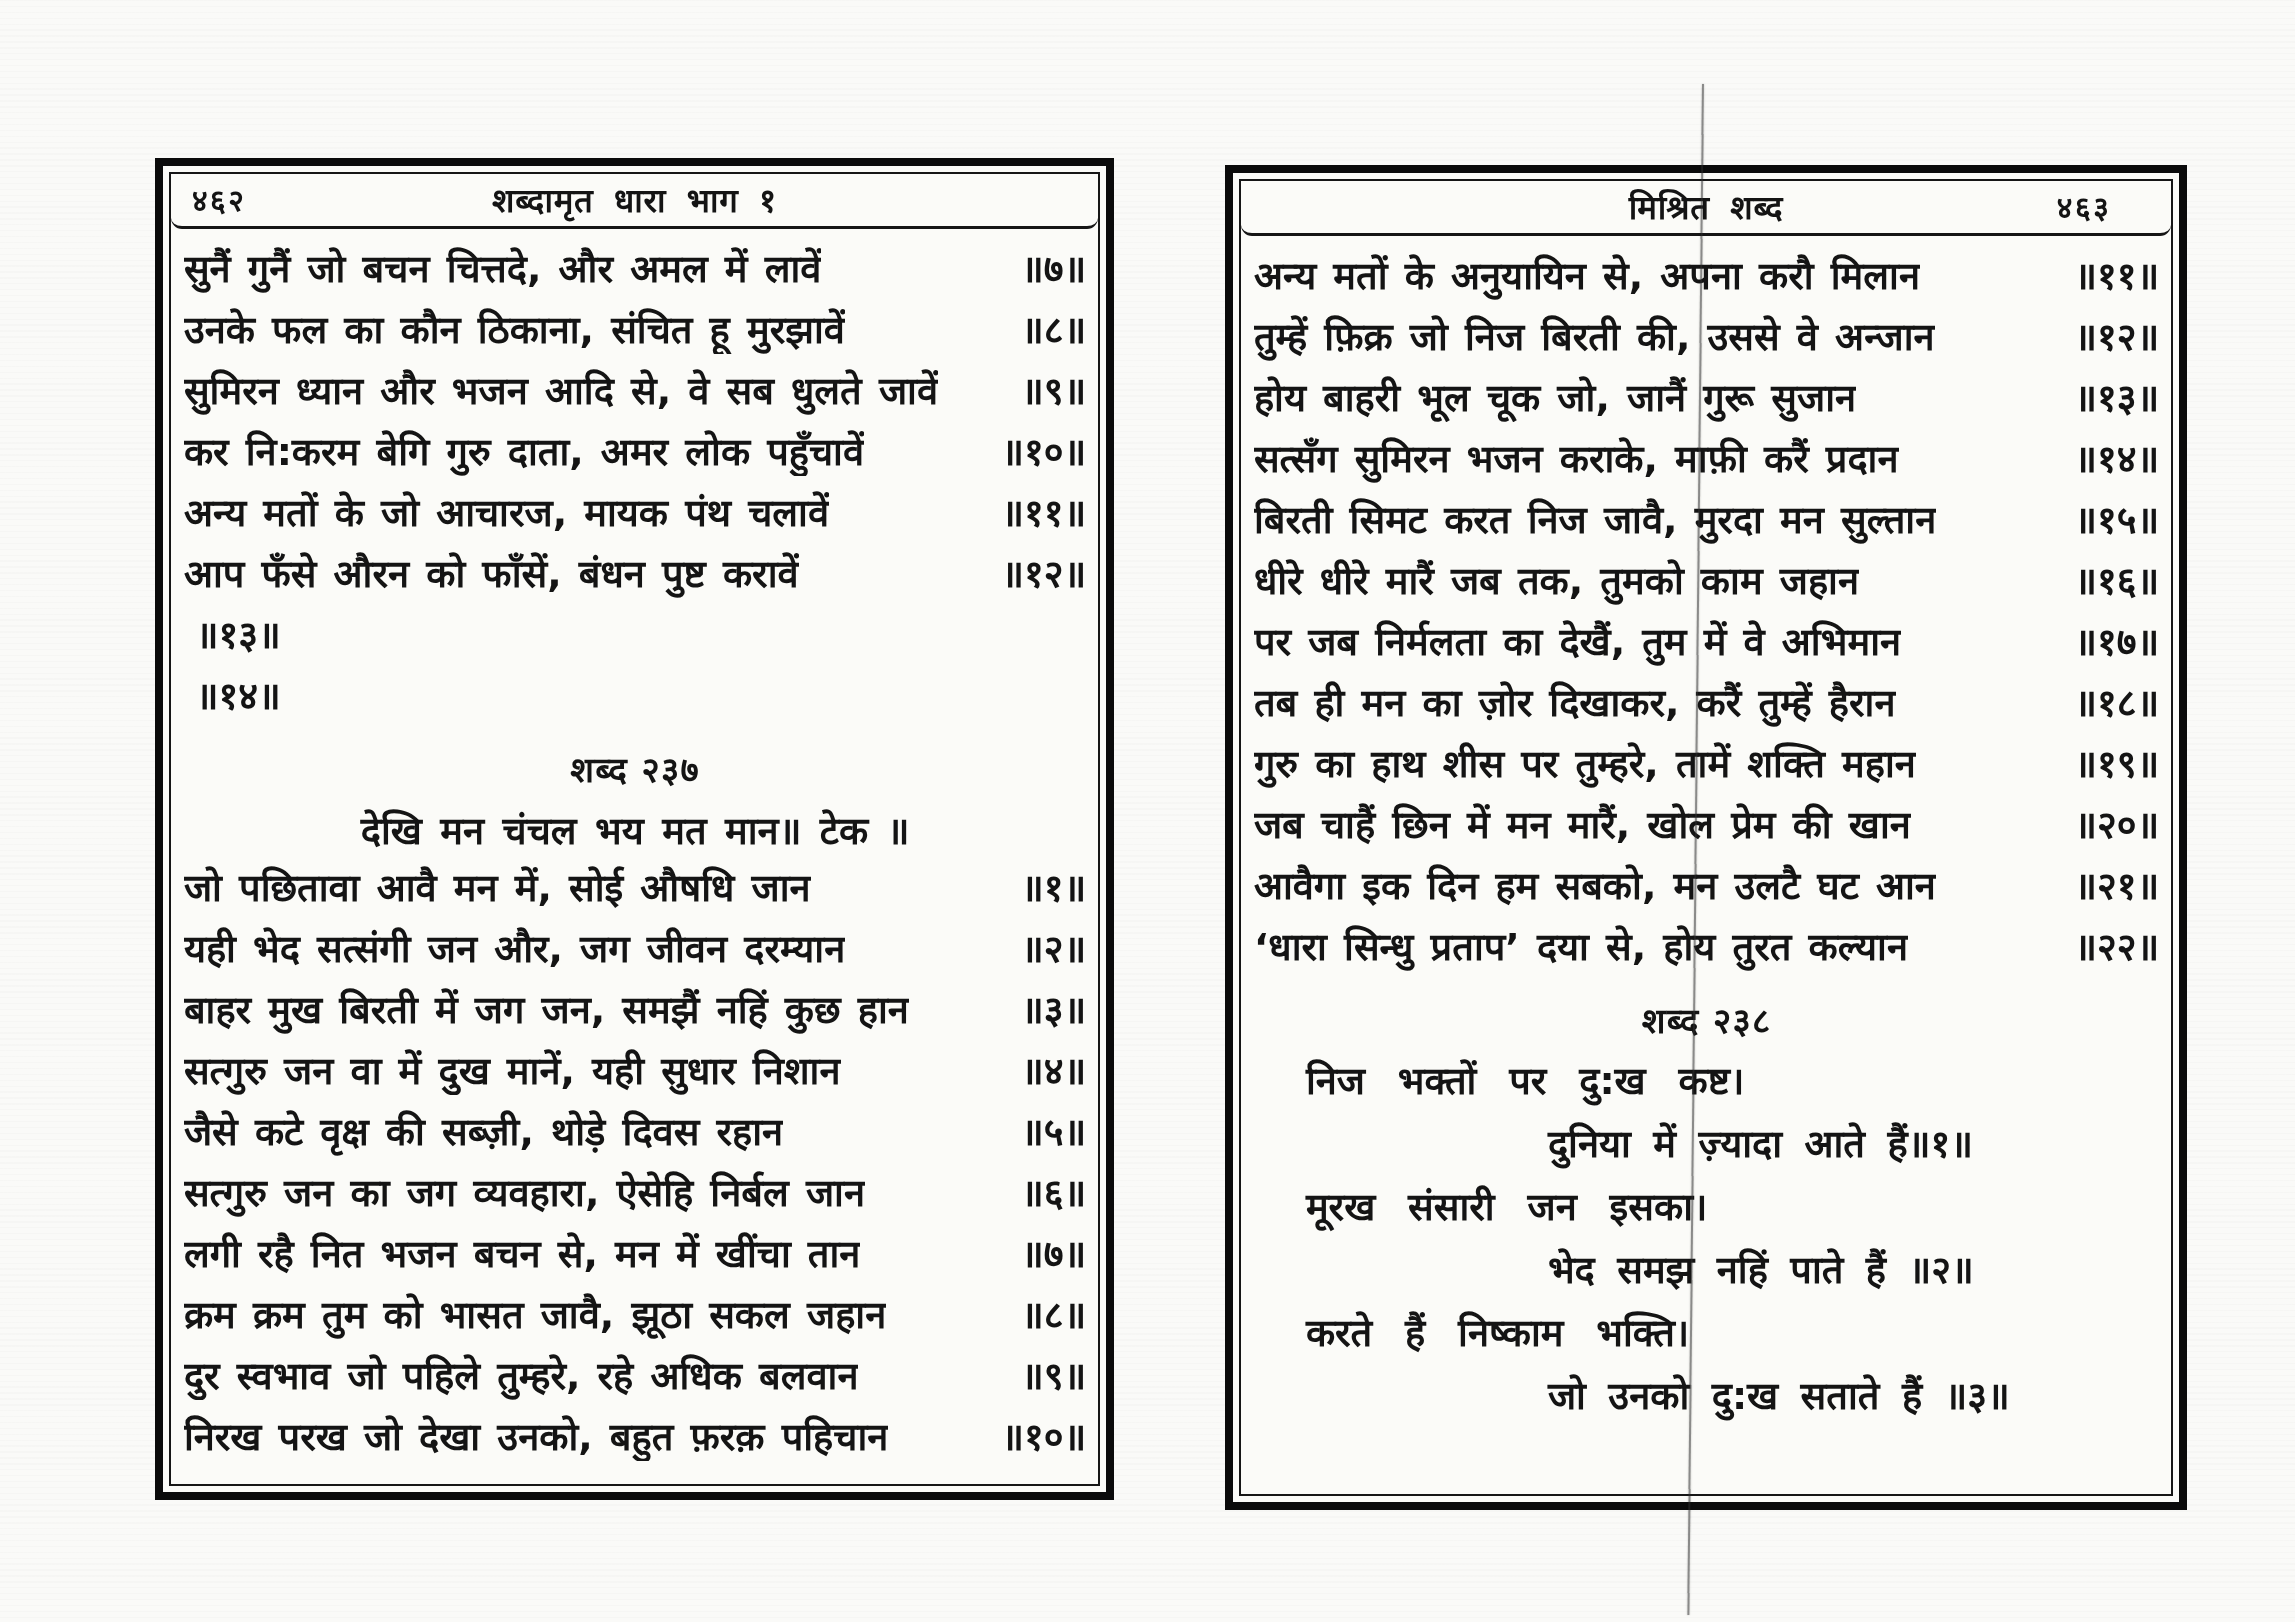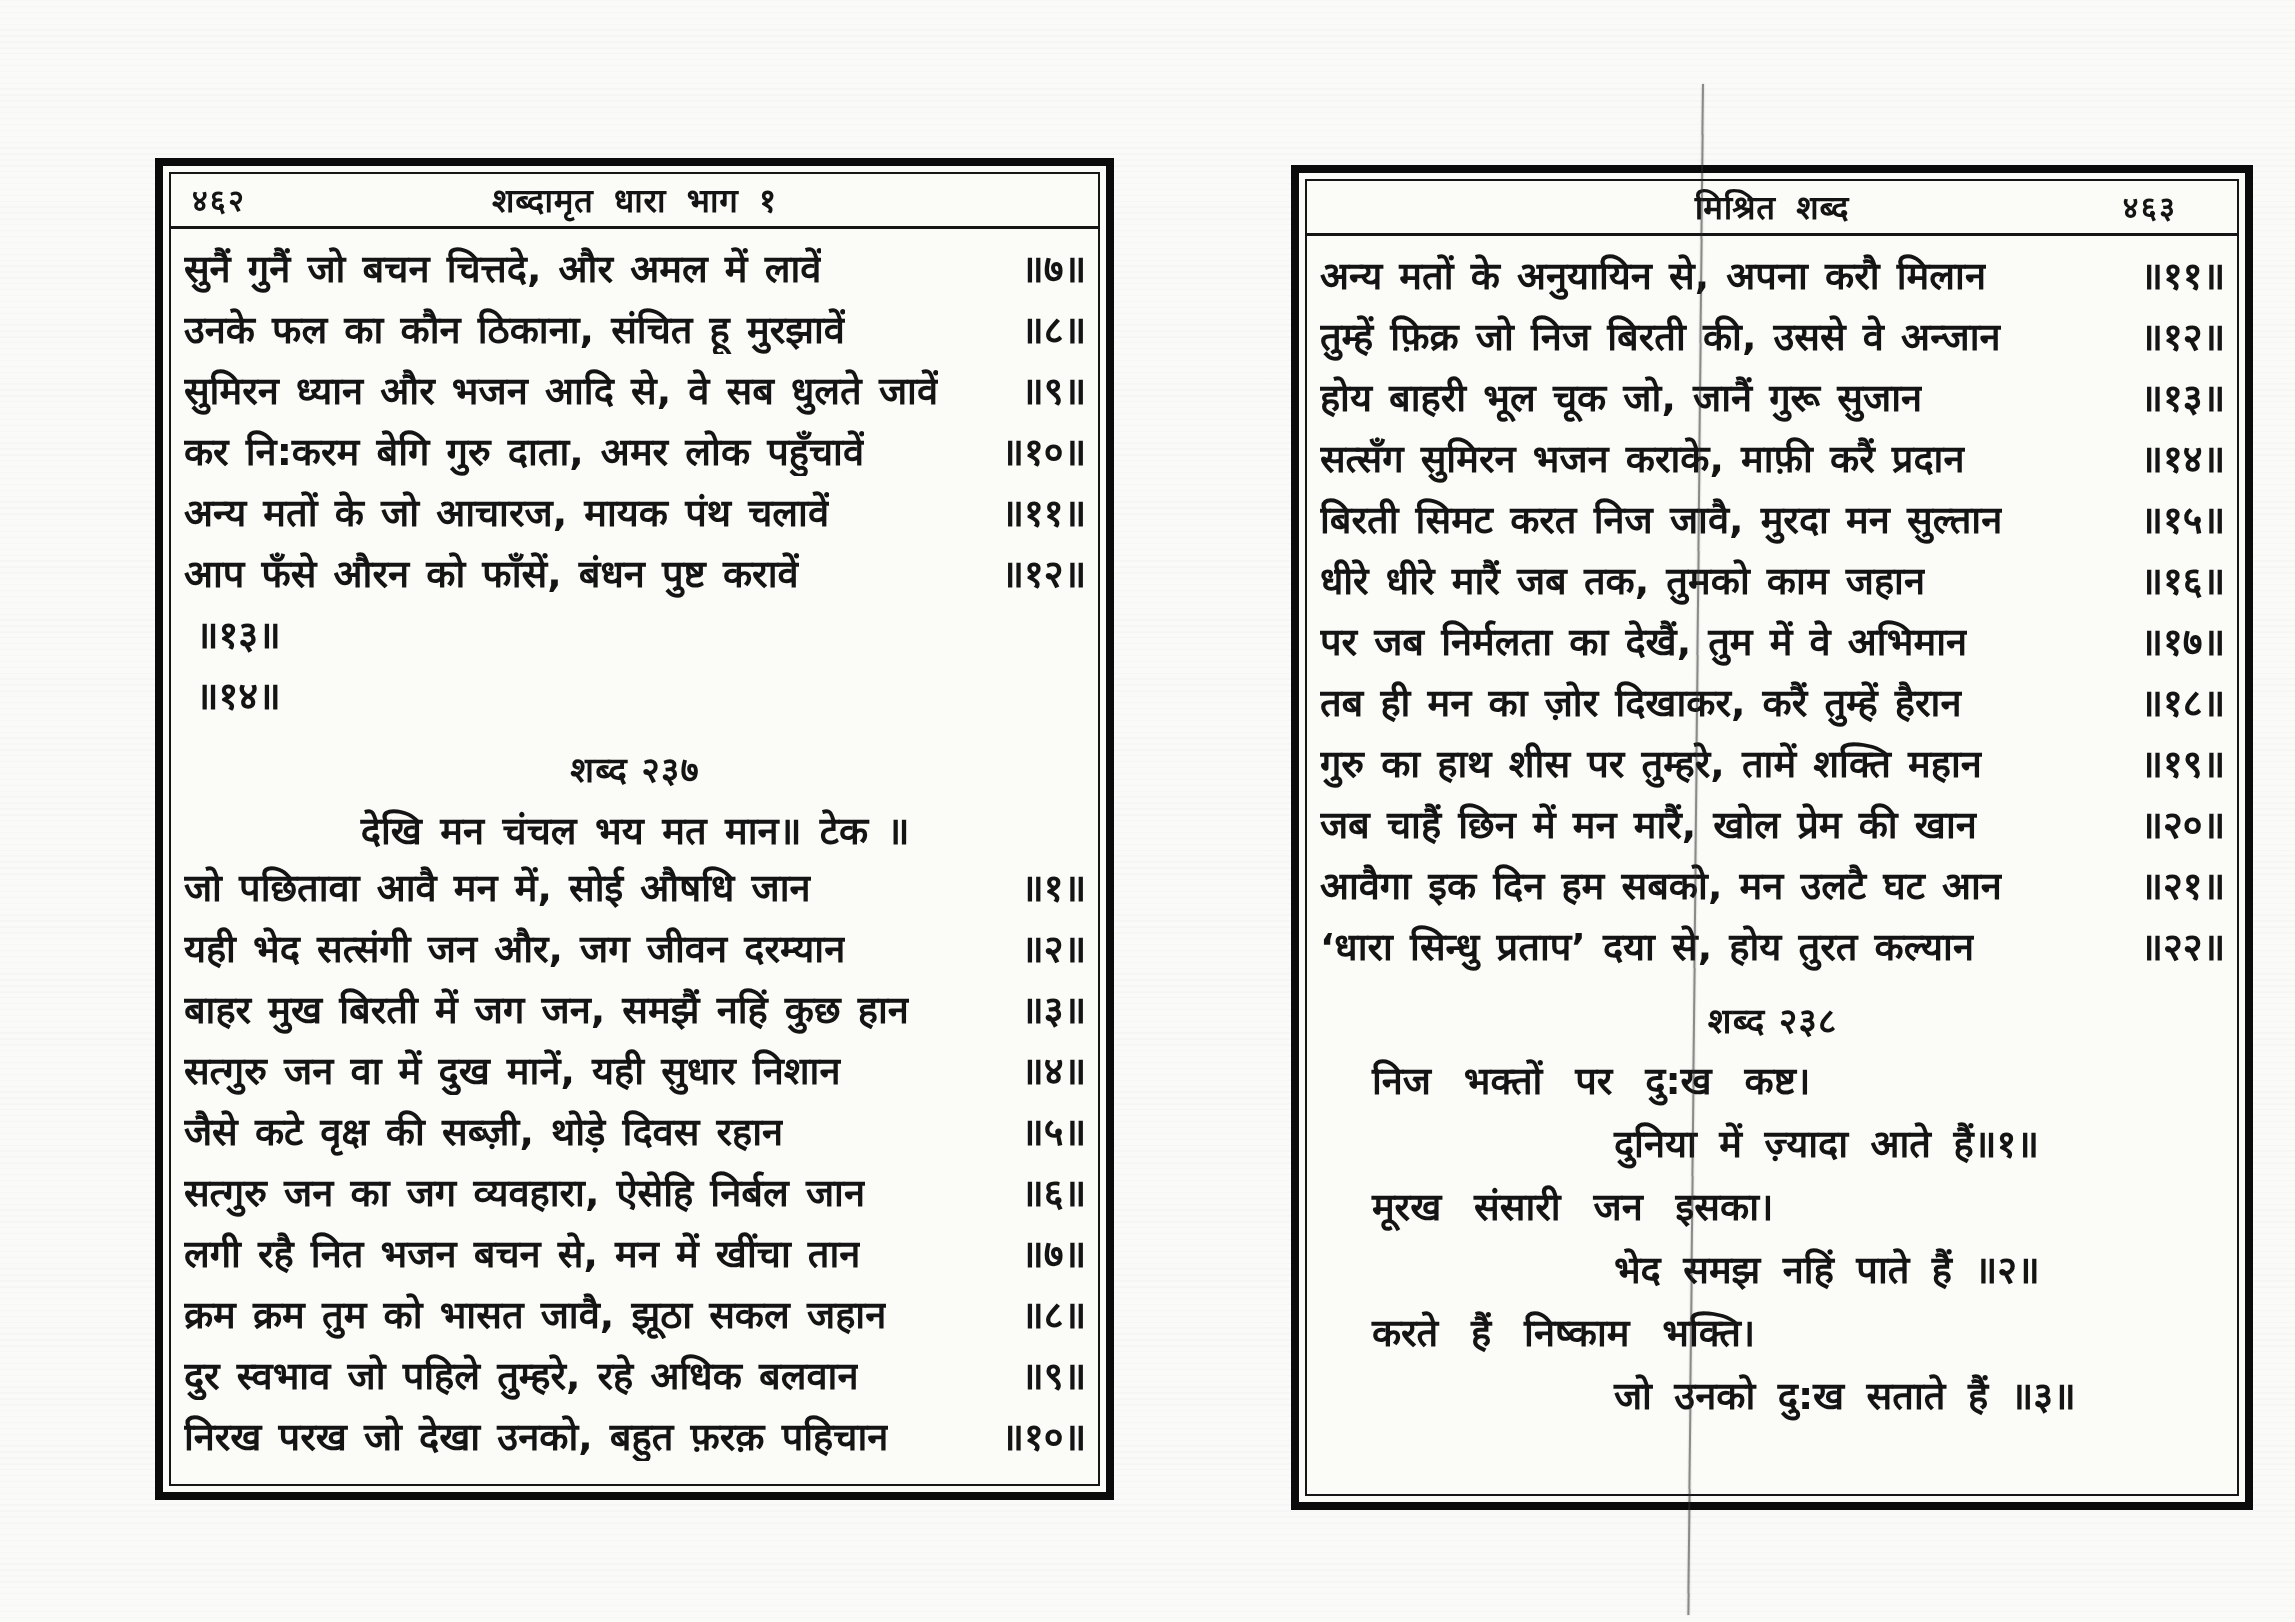--- a/index.html
+++ b/index.html
@@ -15,32 +15,32 @@
       repeating-linear-gradient(180deg, rgba(0,0,0,0.014) 0 1.3px, rgba(0,0,0,0) 1.3px 5.9px),
       #fafaf8;
   }
   
   .page {
     position:absolute; box-sizing:border-box;
     background:#fbfbf8;
     border:8.5px solid #0b0b0b;
   }
   .page.left  { left:155px;  top:158px; width:959px; height:1342px; }
-  .page.right { left:1291px; top:165px; width:962px; height:1345px; }
+  .page.right { left:1225px; top:165px; width:962px; height:1345px; }
   .frame {
     position:absolute; inset:5.9px;
     border:2.6px solid #161616;
     display:flex; flex-direction:column; overflow:hidden;
   }
   
   .hdr {
     display:grid; grid-template-columns:164px 1fr 164px;
     align-items:center; height:52px;
     border-bottom:3.3px solid #161616;
-    font-weight:bold; flex:0 0 auto;
+    font-weight:bold; flex:0 0 auto;border-radius:11px;
   }
   .pgnum { font-size:30px; letter-spacing:2.6px; }
   .hdr .pgnum.at-left  { padding-left:21px; text-align:left; }
   .hdr .pgnum.at-right { padding-right:10px; text-align:center; }
   .ptitle { text-align:center; font-size:33px; letter-spacing:0.7px; white-space:nowrap;font-family:Liberation Mono, monospace; }
   
   .content { flex:1 1 auto; padding:11.8px 11.8px 0 13px; overflow:hidden;border-radius:11px; }
   .vline {
     display:flex; justify-content:space-between; align-items:baseline;
     height:61px; font-size:38px; font-weight:bold;

